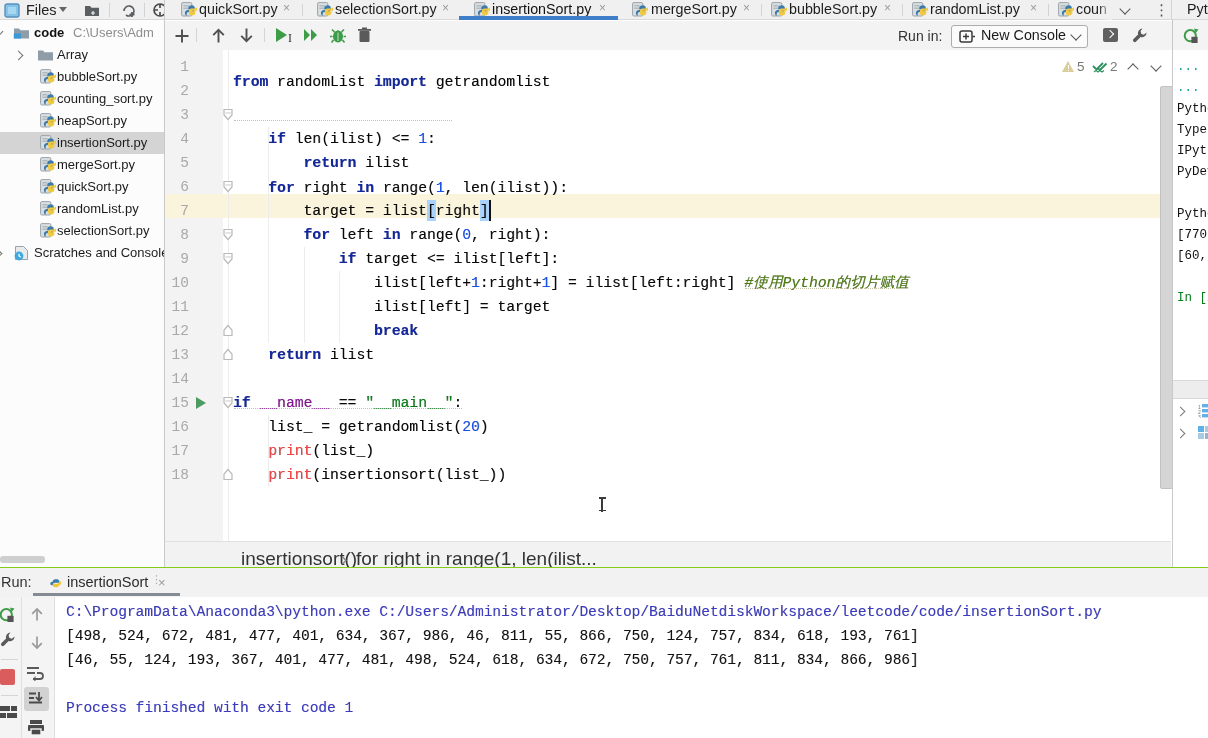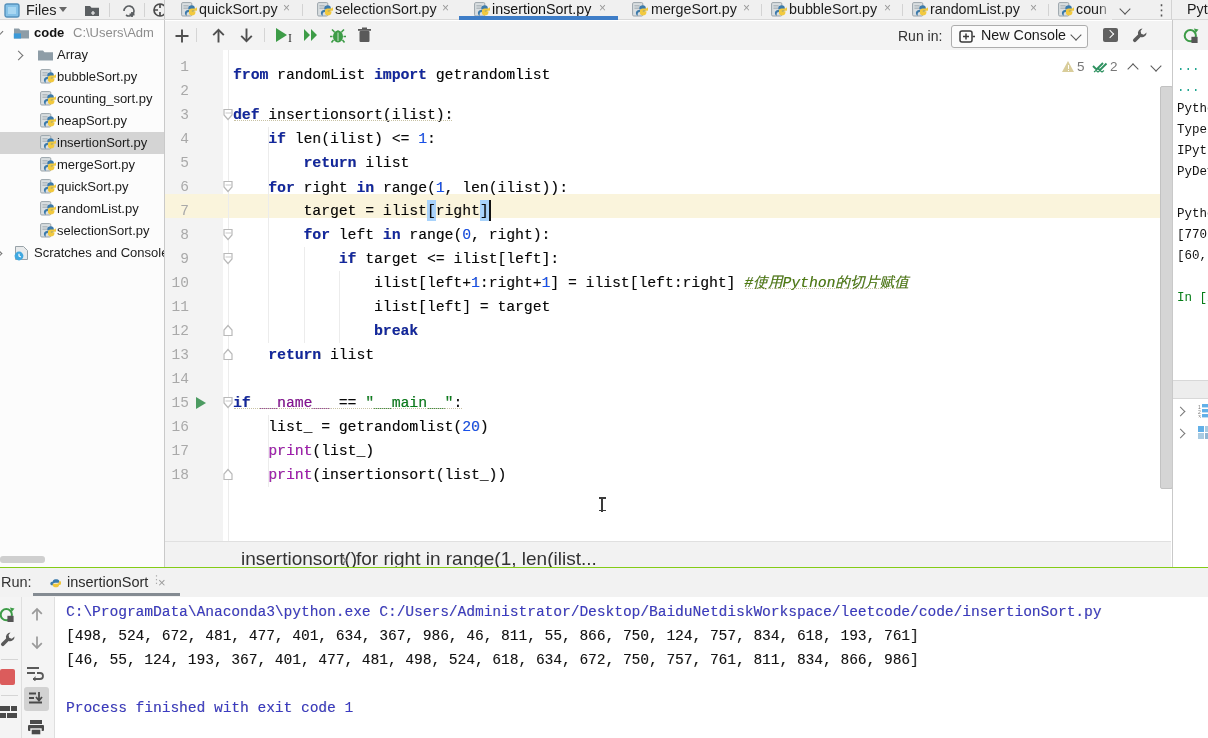--- a/index.html
+++ b/index.html
@@ -17,21 +17,21 @@
 .trow .txt{position:absolute;top:3px}
 
 #editor{left:165px;top:50px;width:1006px;height:491px;background:#fff;overflow:hidden}
 #gutter{position:absolute;left:0;top:0;width:58px;height:491px;background:#F3F3F3}
 .lnum{position:absolute;width:24px;text-align:right;color:#A9A9A9;font-family:"Liberation Mono",monospace;font-size:14.5px;line-height:24px;left:0}
 .cline{position:absolute;left:68px;white-space:pre;font-family:"Liberation Mono",monospace;font-size:14.7px;line-height:24px;color:#080808;text-shadow:0.4px 0 0.3px rgba(0,0,0,0.35)}
 .k{color:#12279E;font-weight:bold}
 .n{color:#1750EB}
 .s{color:#067D17}
 .d{color:#871094}
-.b{color:#a21caf}
+.b{color:#ef4444}
 .c{color:#4d7c0f;font-style:italic}
 #caretrow{left:0;top:144px;width:995px;height:24px;background:#FAF4DC}
 .brace{position:absolute;width:9.5px;height:21px;background:#A9D3FB;top:149.5px}
 #caret{left:323.6px;top:149.5px;width:2.5px;height:21px;background:#111}
 .guide{position:absolute;width:1px;background:#ECECEC}
 .warnline{position:absolute;height:0;border-bottom:1.5px dotted #C8C2A4}
 
 #sbar{left:1160px;top:86px;width:11px;height:401px;background:#D5D5D5;border:1px solid #C2C2C2;border-radius:2px}
 
 #crumbs{left:165px;top:541px;width:1006px;height:26px;background:#F2F2F2;border-top:1px solid #E0E0E0;font-size:19px;color:#333}
@@ -285,22 +285,21 @@
  <div class="lnum" style="top:340.5px">15</div>
  <div class="lnum" style="top:364.5px">16</div>
  <div class="lnum" style="top:388.5px">17</div>
  <div class="lnum" style="top:412.5px">18</div>
  <div class="guide" style="left:103.3px;top:76.5px;height:216px"></div>
  <div class="guide" style="left:138.5px;top:196.5px;height:96px"></div>
  <div class="guide" style="left:173.8px;top:220.5px;height:72px"></div>
  <div class="guide" style="left:103.3px;top:364.5px;height:72px"></div>
  <div class="brace" style="left:261.9px"></div>
  <div class="brace" style="left:314.8px"></div>
- <div class="cline" style="top:13px"><span class="k">from</span> randomList <span class="k">import</span> getrandomlist</div>
- <div class="cline" style="top:52.5px"><span class="k">def</span> insertionsort(ilist):</div>
+ <div class="cline" style="top:20px"><span class="k">from</span> randomList <span class="k">import</span> getrandomlist</div>
  <div class="cline" style="top:76.5px">    <span class="k">if</span> len(ilist) &lt;= <span class="n">1</span>:</div>
  <div class="cline" style="top:100.5px">        <span class="k">return</span> ilist</div>
  <div class="cline" style="top:126px">    <span class="k">for</span> right <span class="k">in</span> range(<span class="n">1</span>, len(ilist)):</div>
  <div class="cline" style="top:148.5px">        target = ilist[right]</div>
  <div class="cline" style="top:172.5px">        <span class="k">for</span> left <span class="k">in</span> range(<span class="n">0</span>, right):</div>
  <div class="cline" style="top:196.5px">            <span class="k">if</span> target &lt;= ilist[left]:</div>
  <div class="cline" style="top:220.5px">                ilist[left+<span class="n">1</span>:right+<span class="n">1</span>] = ilist[left:right] <span class="c">#使用Python的切片赋值</span></div>
  <div class="cline" style="top:244.5px">                ilist[left] = target</div>
  <div class="cline" style="top:268.5px">                <span class="k">break</span></div>
  <div class="cline" style="top:292.5px">    <span class="k">return</span> ilist</div>

